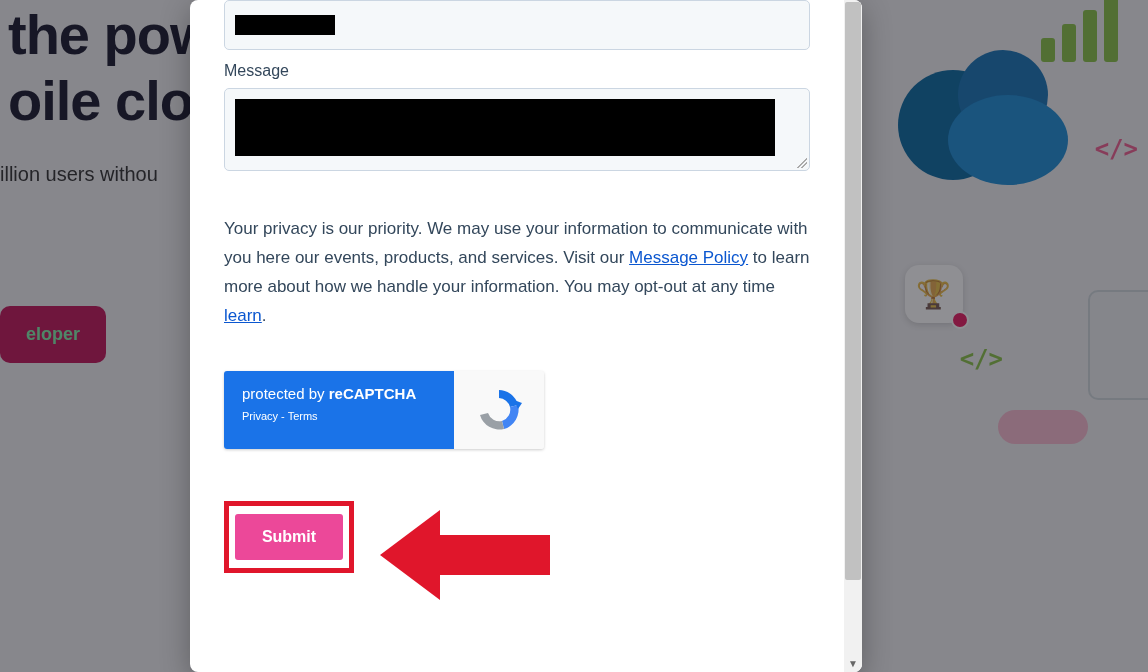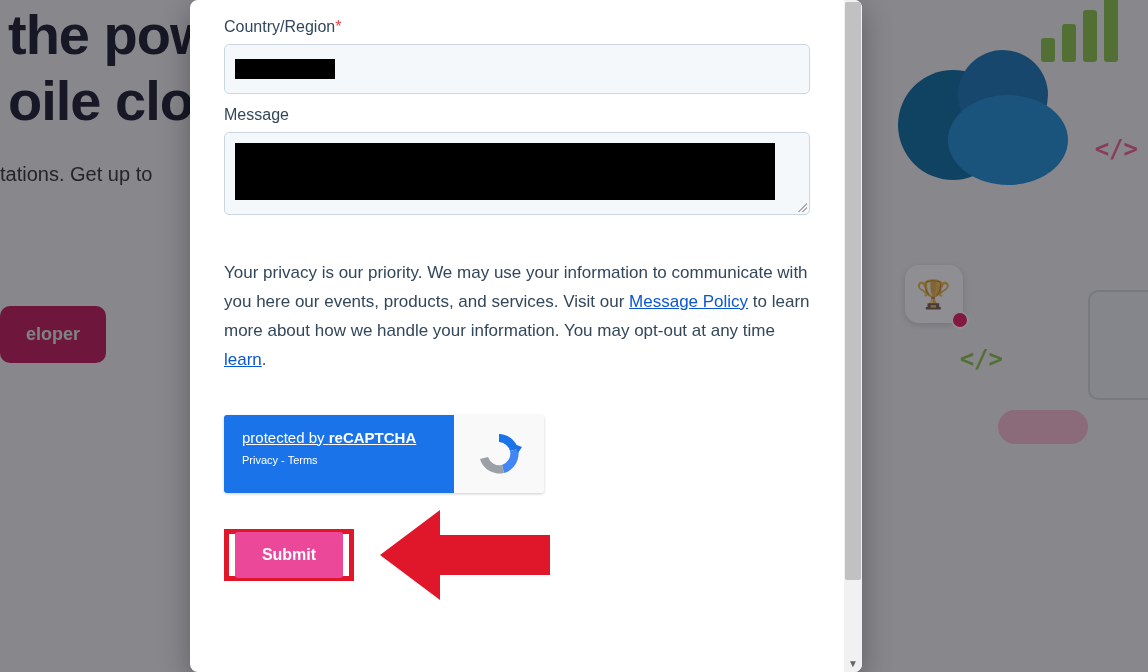--- a/index.html
+++ b/index.html
@@ -38,21 +38,21 @@
     color: #333;
     font-size: 20px;
     line-height: 1.9;
     font-weight: 400;
   }
   .bg-btn {
     position: absolute;
     top: 306px;
     left: 0;
     background: #c2185b;
-    color: #e5e5e5;
+    color: #86efac;
     border: none;
     border-radius: 10px;
     padding: 18px 26px;
     font-size: 18px;
     font-weight: 600;
   }
   .bg-graphics {
     position: absolute;
     right: 0;
     top: 0;
@@ -229,39 +229,39 @@
     border-radius:3px;
     overflow:hidden;
   }
   .recaptcha-left{
     flex:1;
     background:#1a73e8;
     color:#fff;
     padding:14px 18px;
     font-size:15px;
   }
-  .recaptcha-left .top{font-size:15px;text-decoration:underline;}
+  .recaptcha-left .top{font-size:15px;}
   .recaptcha-left .top b{font-weight:700;}
   .recaptcha-left .links{
     margin-top:8px;font-size:11px;
   }
   .recaptcha-left .links span{color:#fff;}
   .recaptcha-right{
     width:90px;
     background:#f9f9f9;
     display:flex;align-items:center;justify-content:center;
   }
   .recaptcha-logo{
     width:50px;height:50px;position:relative;
   }
   .recaptcha-logo svg{width:100%;height:100%;}
   .submit-wrap{
-    margin-top:36px;
+    margin-top:52px;
     position:relative;
-    width:130px;height:52px;
+    width:130px;height:72px;
     border:5px solid #e0162b;
     display:flex;align-items:center;justify-content:center;
     background:#ffffff;
   }
   .submit-btn{
     width:108px;height:46px;
     background:#ec4899;
     border:none;
     color:#fff;
     font-size:16px;
@@ -279,21 +279,21 @@
 </style>
 </head>
 <body>
 
 <div class="backdrop">
   <div class="bg-text">
     <div class="line1">the pow</div>
     <div class="line2">oile cloud</div>
   </div>
   <div class="bg-sub">
-    <div>tations. Get up to</div>
+    <div>illion users withou</div>
   </div>
   <button class="bg-btn">eloper</button>
 
   <div class="bg-graphics">
     <div class="bars">
         <div></div>
         <div></div>
         <div></div>
         <div></div>
       </div>
@@ -310,23 +310,20 @@
     <div class="pill"></div>
     <div class="panel"></div>
   </div>
 </div>
 
 <div class="overlay"></div>
 
 <div class="modal">
   <div class="modal-inner">
 
-    <label class="form-label">
-      <span>Country/Region</span><span class="req">*</span>
-    </label>
     <div class="input-select">
       <div class="blackout"></div>
     </div>
 
     <label class="form-label" style="margin-top:12px;">Message</label>
     <div class="textarea">
       <div class="blackout"></div>
       <div class="resize-handle"></div>
     </div>
 

